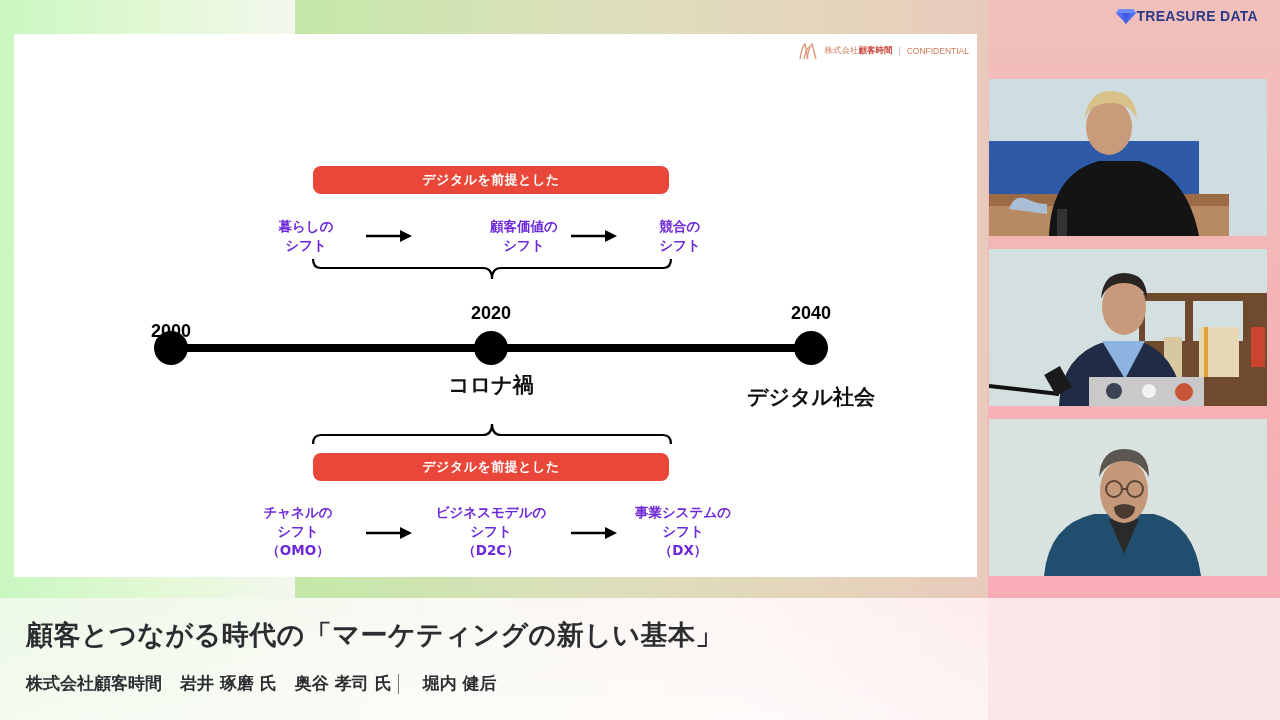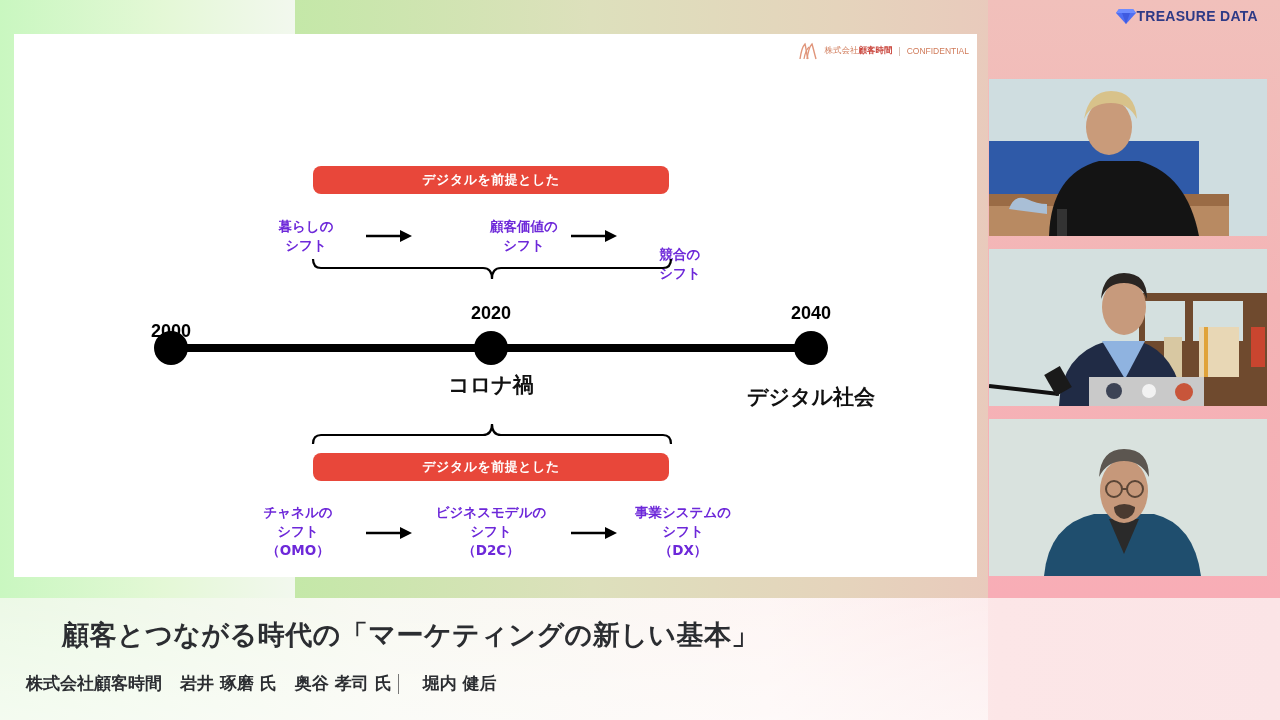--- a/index.html
+++ b/index.html
@@ -100,21 +100,20 @@
     .tile {
       position: absolute; left: 989px; width: 278px; height: 157px; overflow: hidden;
     }
     .tile svg { width: 100%; height: 100%; display: block; }
 
     
     .caption-title {
       position: absolute; left: 26px; top: 617px;
       font-size: 27px; font-weight: 700; color: #2b2d31; letter-spacing: 0.5px;
       white-space: nowrap;
-      margin-left: 36px;
     }
     .caption-sub {
       position: absolute; left: 26px; top: 672px;
       font-size: 17px; font-weight: 700; color: #2b2d31; white-space: nowrap;
       display: flex; align-items: center;
     }
     .caption-sub .gap { display: inline-block; width: 18px; }
     .caption-sub .divider { display: inline-block; width: 1px; height: 20px; background: #777; margin: 0 6px; }
   </style>
 </head>
@@ -159,21 +158,21 @@
     <polygon points="34,1 46,7 34,13" fill="#000"></polygon>
   </svg>
   <div class="step" style="left:476px; top:183px;margin-left:34px;">
     <span>顧客価値の</span>
       <span>シフト</span>
   </div>
   <svg class="arrow" style="left:557px; top:195px;" viewBox="0 0 46 14">
     <line x1="0" y1="7" x2="38" y2="7" stroke="#000" stroke-width="2.5"></line>
     <polygon points="34,1 46,7 34,13" fill="#000"></polygon>
   </svg>
-  <div class="step" style="left:666px; top:183px;margin-top:28px;">
+  <div class="step" style="left:666px; top:183px;">
     <span>競合の</span>
       <span>シフト</span>
   </div>
 
   <svg class="brace" style="top:223px;" viewBox="0 0 362 26">
     <path d="M2,2 Q2,11 10,11 L172,11 Q181,11 181,22 Q181,11 190,11 L352,11 Q360,11 360,2" fill="none" stroke="#000" stroke-width="2.2"></path>
   </svg>
 
   <div class="year" style="left:157px; top:287px;">2000</div>
   <div class="year" style="left:477px; top:269px;">2020</div>

